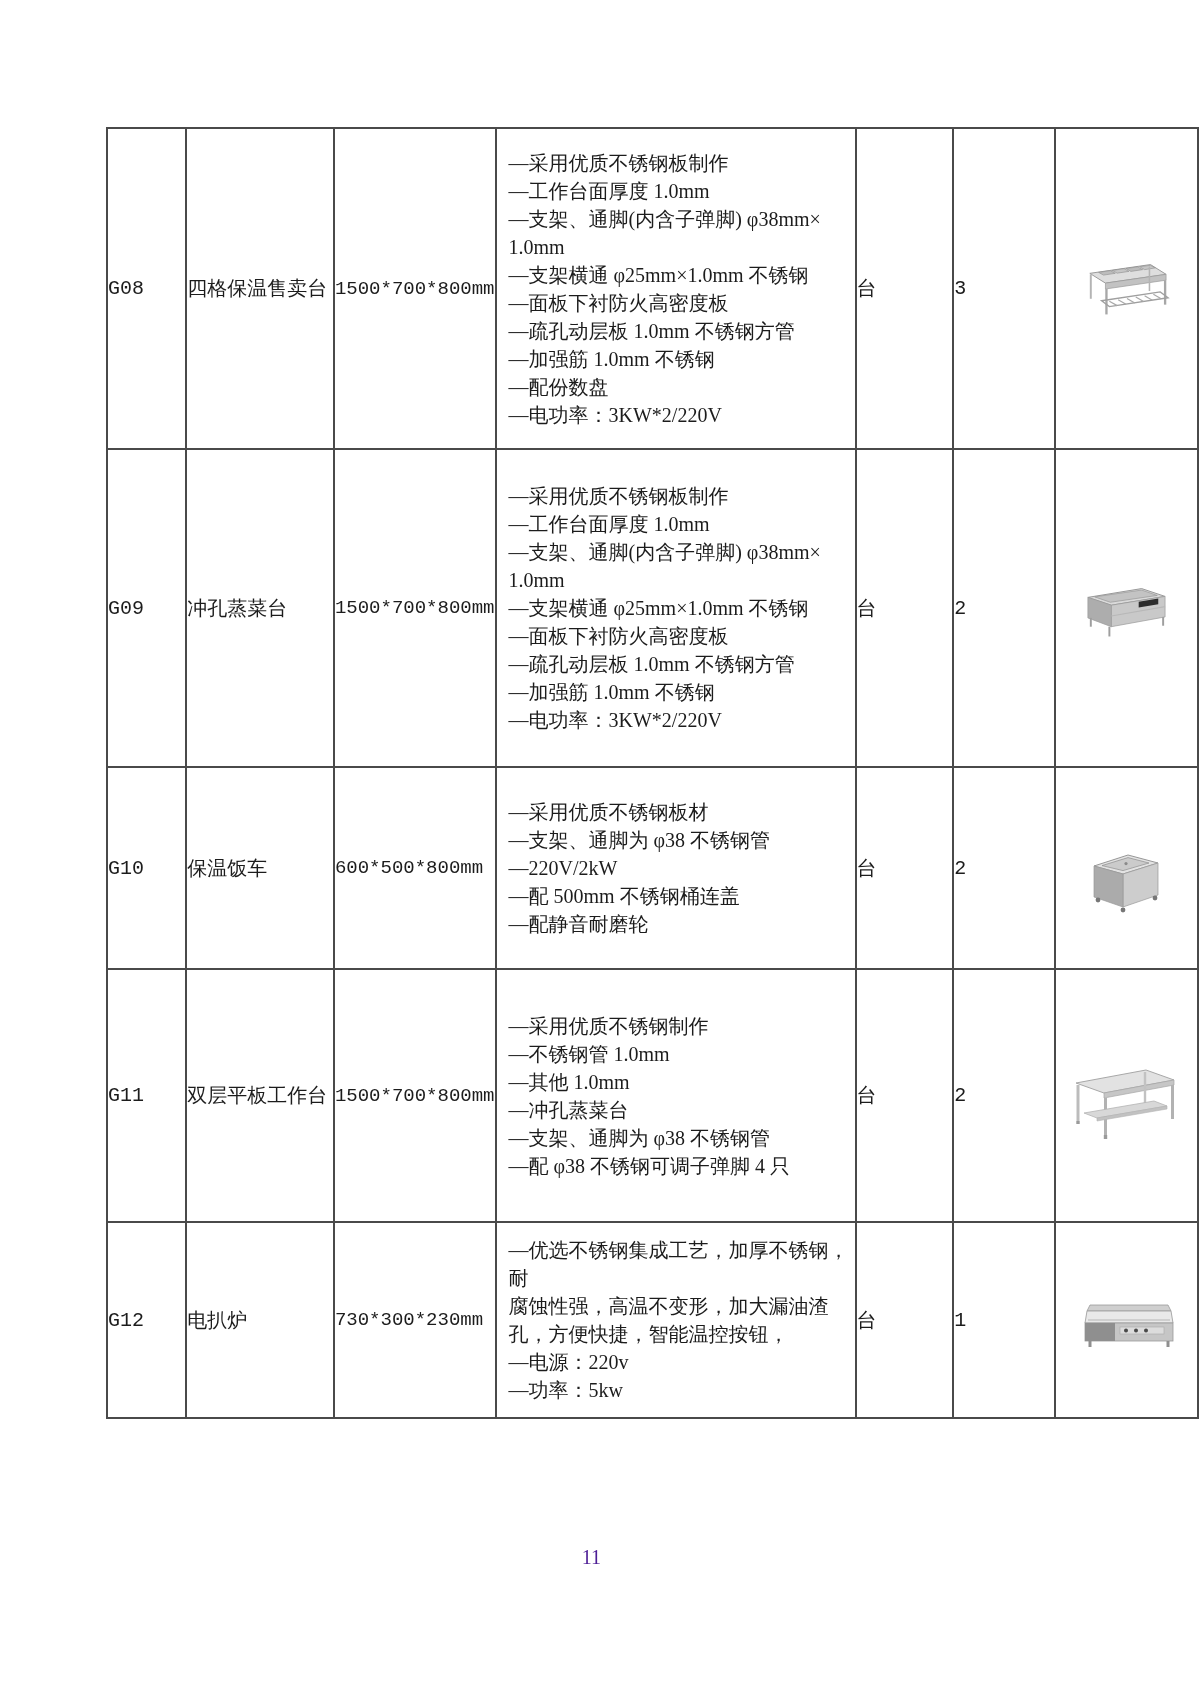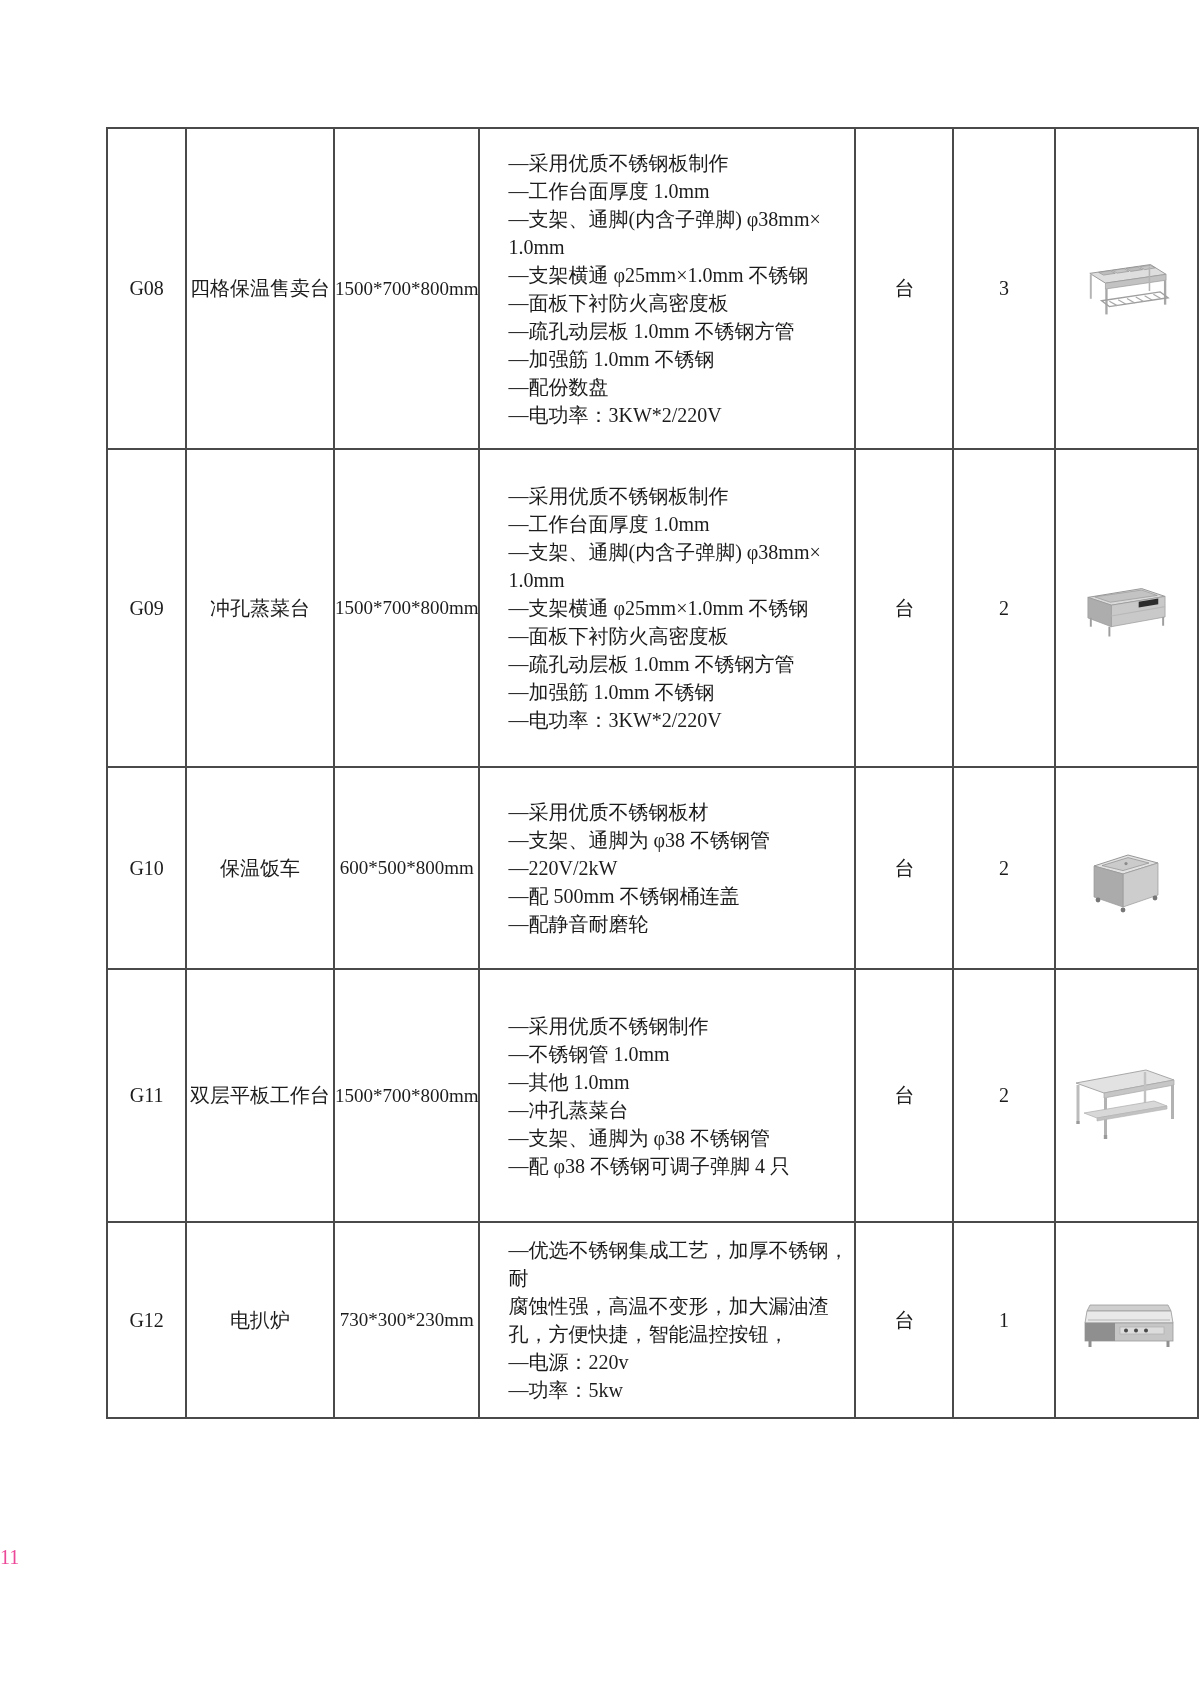--- a/index.html
+++ b/index.html
@@ -16,48 +16,49 @@
     border-collapse:collapse;
     table-layout:fixed;
   }
   .doc-table td{
     border:2px solid #4a4a4a;
     padding:0;
     vertical-align:middle;
     overflow:hidden;
   }
   .c-code,.c-name,.c-dims,.c-unit,.c-qty{
-    text-align:center;
+    text-align:left;
     font-size:20px;
+    font-family:Liberation Mono, monospace;
   }
   .c-dims{font-size:19px;white-space:nowrap;margin-left:16px;}
   .c-desc{
     vertical-align:middle;
   }
   .desc-block{
-    padding:4px 6px 4px 28px;
+    padding:4px 6px 4px 12px;
     font-size:20px;
     line-height:28px;
   }
   .desc-line{white-space:nowrap;}
   .c-img{vertical-align:top;}
   .imgbox{
     display:flex;justify-content:center;align-items:flex-start;
     width:100%;height:100%;
   }
   .imgbox.center{align-items:center;height:auto;}
   .pad-top-10{padding-top:12px;}
   .pad-top-26{padding-top:28px;}
   .pad-top-12{padding-top:14px;}
   .imgbox svg{display:block;}
   .page-number{
     position:absolute;left:0;right:16px;top:1546px;
-    text-align:left;
+    text-align:center;
     font-size:20px;
-    color:#ec4899;
+    color:#4c1d95;
   }
 </style>
 </head>
 <body>
 
 <table class="doc-table">
   <colgroup>
     <col style="width:81px">
       <col style="width:153px">
       <col style="width:145px">

